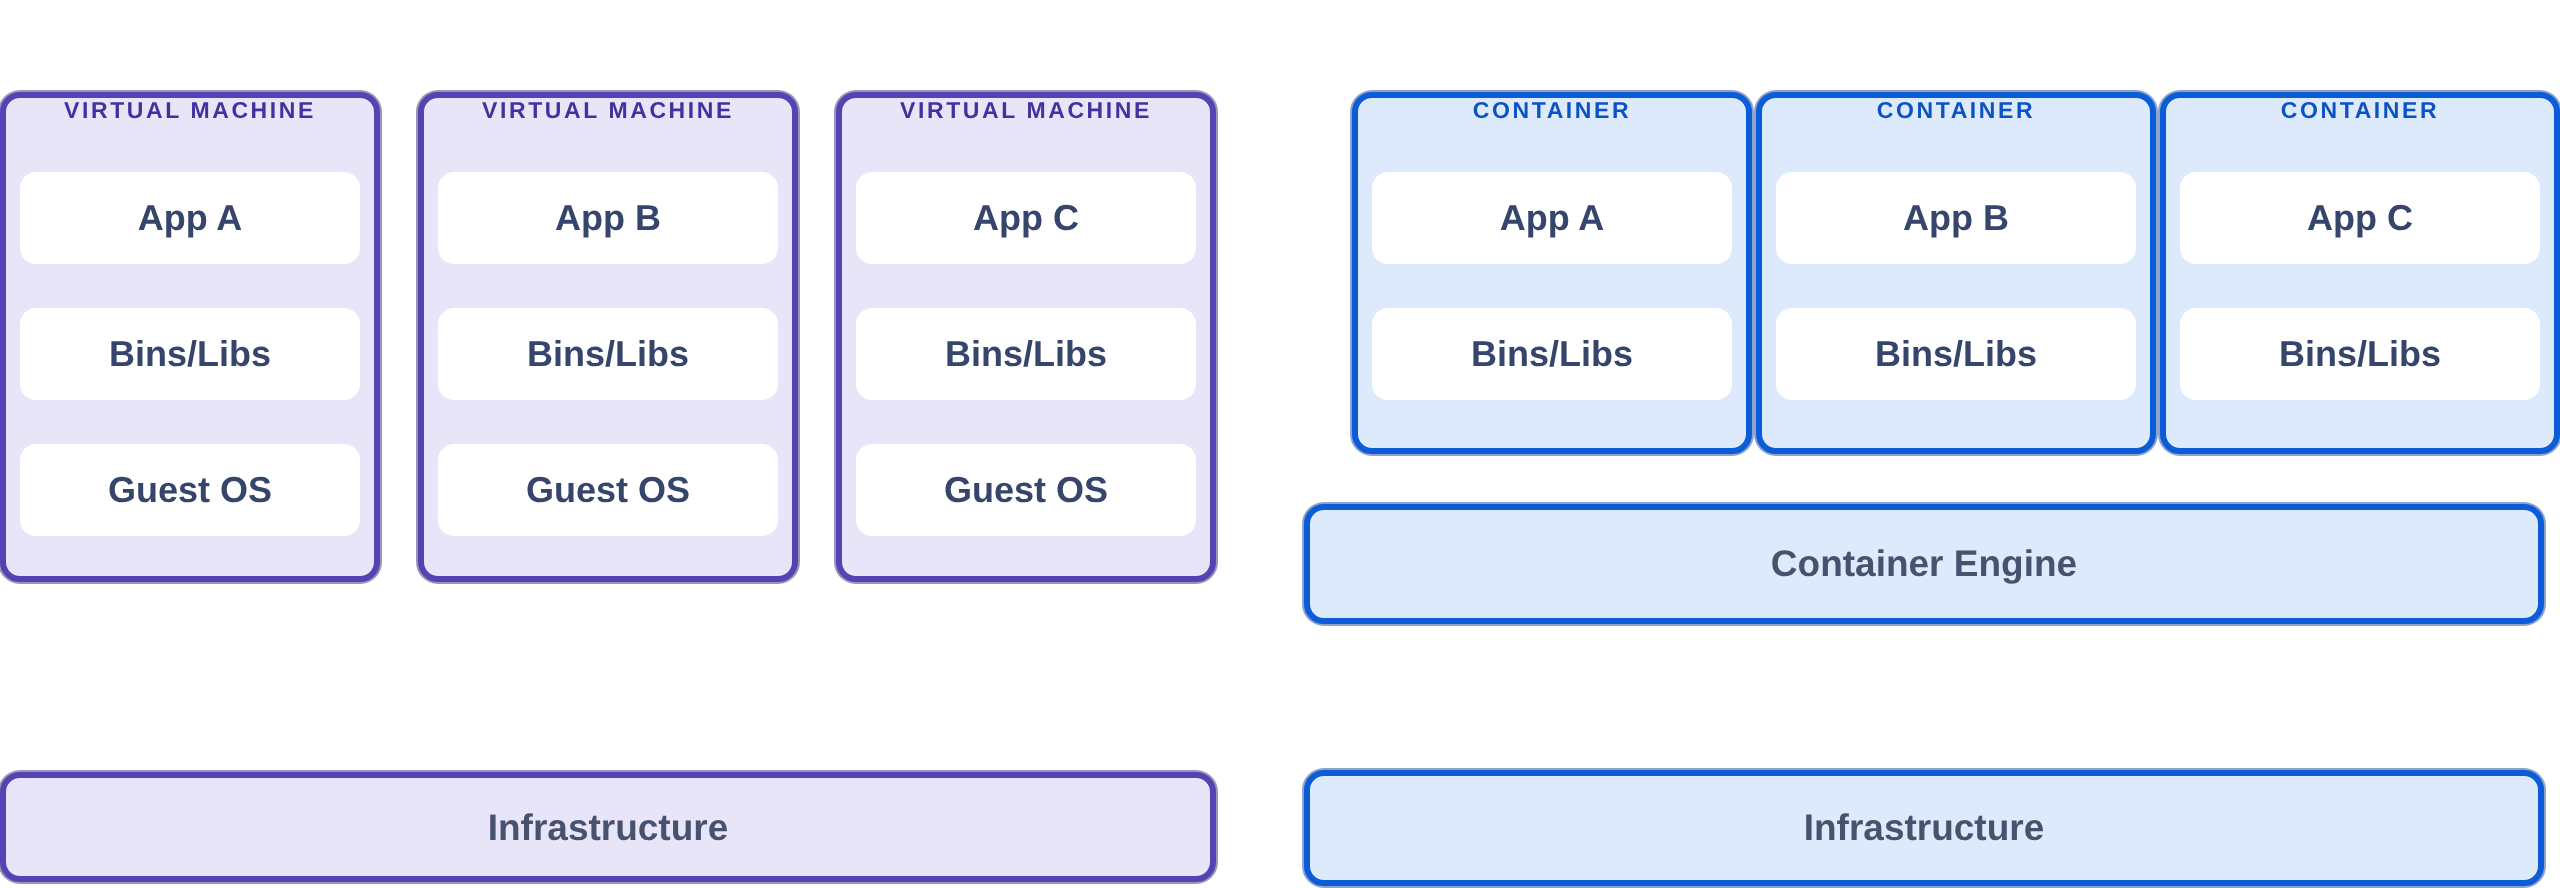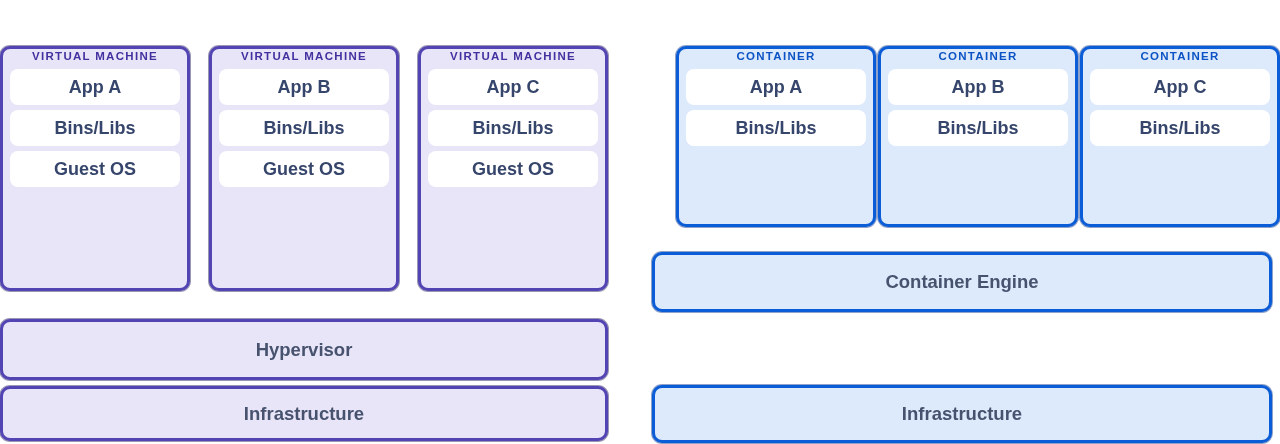--- a/index.html
+++ b/index.html
@@ -49,21 +49,21 @@
   .card-title{
     text-align:center;
     font-size:11.5px; line-height:15px;
     font-weight:700;
     letter-spacing:1.3px;
   }
   .vm-card .card-title{ color:var(--vm-title); }
   .ct-card .card-title{ color:var(--ct-title); }
 
   .item{
-    height:36px; margin-top:5px;
+    height:46px; margin-top:22px;
     background:var(--item-bg);
     border-radius:8px;
     display:flex; align-items:center; justify-content:center;
     font-size:18px; font-weight:700;
     color:var(--item-text);
   }
   .item:first-of-type{ margin-top:20px; }
 
   .bar{
     position:absolute;
@@ -109,21 +109,20 @@
       <div class="item">Bins/Libs</div>
       <div class="item">Guest OS</div>
     </div>
     <div class="card vm-card">
       <div class="card-title">VIRTUAL MACHINE</div>
       <div class="item">App C</div>
       <div class="item">Bins/Libs</div>
       <div class="item">Guest OS</div>
     </div>
   </div>
-  <div class="bar vm-bar bar-hypervisor">Hypervisor</div>
   <div class="bar vm-bar bar-infra-left">Infrastructure</div>
 
   <div class="cards ct-cards">
     <div class="card ct-card">
       <div class="card-title">CONTAINER</div>
       <div class="item">App A</div>
       <div class="item">Bins/Libs</div>
     </div>
     <div class="card ct-card">
       <div class="card-title">CONTAINER</div>

